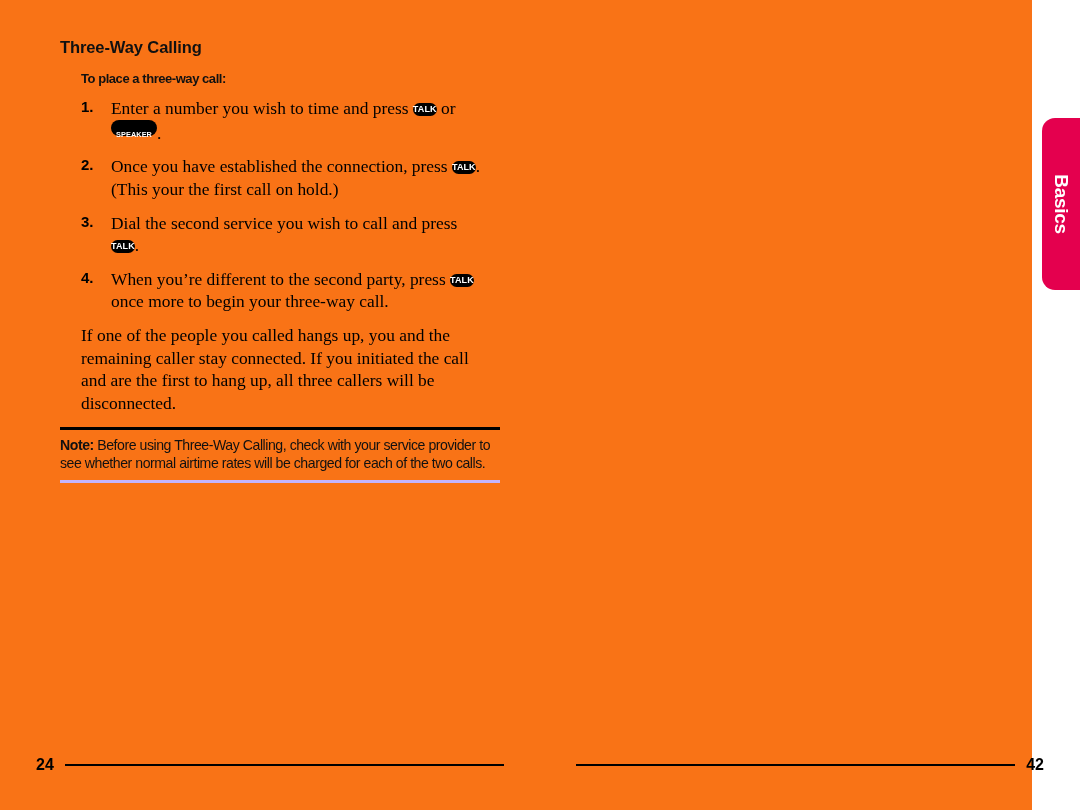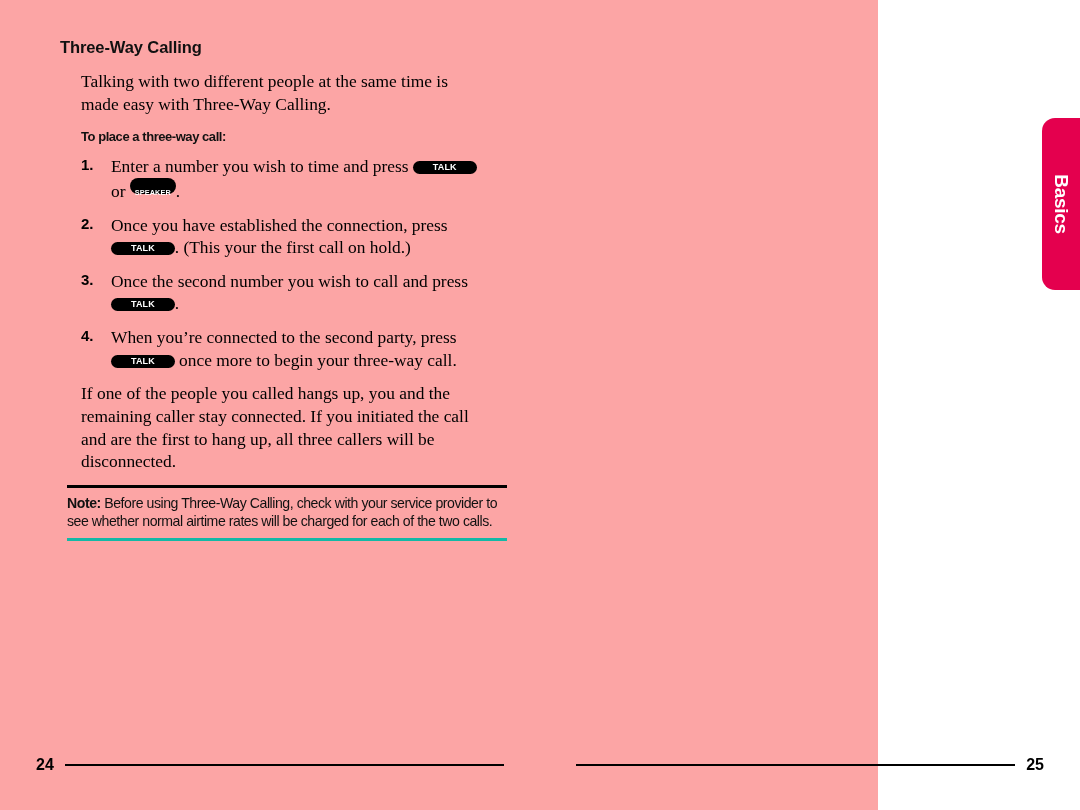--- a/index.html
+++ b/index.html
@@ -8,23 +8,23 @@
     width: 1080px;
     height: 810px;
     background: #ffffff;
     font-family: "Liberation Serif", serif;
     color: #000000;
     overflow: hidden;
   }
 
   .spread {
     position: relative;
-    width: 878px;
+    width: 1032px;
     height: 810px;
-    background: #fca5a5;
+    background: #f97316;
   }
 
   
   .page {
     position: absolute;
     top: 0;
     height: 810px;
   }
   .page-left  { left: 0;    width: 540px; }
   .page-right { left: 540px; width: 540px; }
@@ -83,28 +83,28 @@
     color: #ffffff;
     border-radius: 9px;
     font-family: "Liberation Sans", sans-serif;
     font-weight: bold;
     text-align: center;
     vertical-align: 2px;
     line-height: 13px;
     height: 13px;
     letter-spacing: 0.1px;
   }
-  .keypill.talk    { font-size: 9px;   padding: 0 20px; }
+  .keypill.talk    { font-size: 9px;   padding: 0 0; }
   .keypill.speaker { font-size: 7.3px; padding: 8px 5px; }
 
   
   .note {
-    margin-left: 7px;
+    margin-left: 0;
     border-top: 3px solid #000;
-    border-bottom: 3px solid #14b8a6;
+    border-bottom: 3px solid #c4b5fd;
     padding: 6px 0 7px 0;
     font-family: "Liberation Sans", sans-serif;
     font-size: 14.1px;
     line-height: 1.33;
     letter-spacing: -0.45px;
     color: #111111;
   }
   .note-left  { margin-top: 12px; width: 440px; }
   .note b { font-weight: bold; }
 
@@ -161,50 +161,49 @@
 </head>
 <body>
 
 <div class="spread">
 
   <div class="page page-left">
     <div class="page-body-left">
 
       <h2 class="section-title">Three-Way Calling</h2>
 
-      <p class="para">Talking with two different people at the same time is made easy with Three-Way Calling.</p>
 
       <h3 class="subhead">To place a three-way call:</h3>
 
       <ol class="steps" id="left-steps">
           <li class="step"><span class="step-num">1.</span><span>Enter a number you wish to time and press </span><span class="keypill talk">TALK</span><span> or </span><span class="keypill speaker">SPEAKER</span><span>.</span></li>
           <li class="step"><span class="step-num">2.</span><span>Once you have established the connection, press </span><span class="keypill talk">TALK</span><span>. (This your the first call on hold.)</span></li>
-          <li class="step"><span class="step-num">3.</span><span>Once the second number you wish to call and press </span><span class="keypill talk">TALK</span><span>.</span></li>
-          <li class="step"><span class="step-num">4.</span><span>When you’re connected to the second party, press </span><span class="keypill talk">TALK</span><span> once more to begin your three-way call.</span></li>
+          <li class="step"><span class="step-num">3.</span><span>Dial the second service you wish to call and press </span><span class="keypill talk">TALK</span><span>.</span></li>
+          <li class="step"><span class="step-num">4.</span><span>When you’re different to the second party, press </span><span class="keypill talk">TALK</span><span> once more to begin your three-way call.</span></li>
         </ol>
 
       <p class="para" style="margin-top:8px;">If one of the people you called hangs up, you and the remaining caller stay connected. If you initiated the call and are the first to hang up, all three callers will be disconnected.</p>
 
       <div class="note note-left">
         <b>Note:</b><span> Before using Three-Way Calling, check with your service provider to see whether normal airtime rates will be charged for each of the two calls.</span>
       </div>
 
     </div>
 
     <div class="footer footer-left">
       <span class="folio">24</span>
       <span class="footer-rule"></span>
     </div>
   </div>
 
   <div class="page page-right">
 
     <div class="footer footer-right">
       <span class="footer-rule"></span>
-      <span class="folio">25</span>
+      <span class="folio">42</span>
     </div>
   </div>
 
   <div class="side-tab">
     <div class="side-tab-label">Basics</div>
   </div>
 
 </div>
 
 </body></html>

